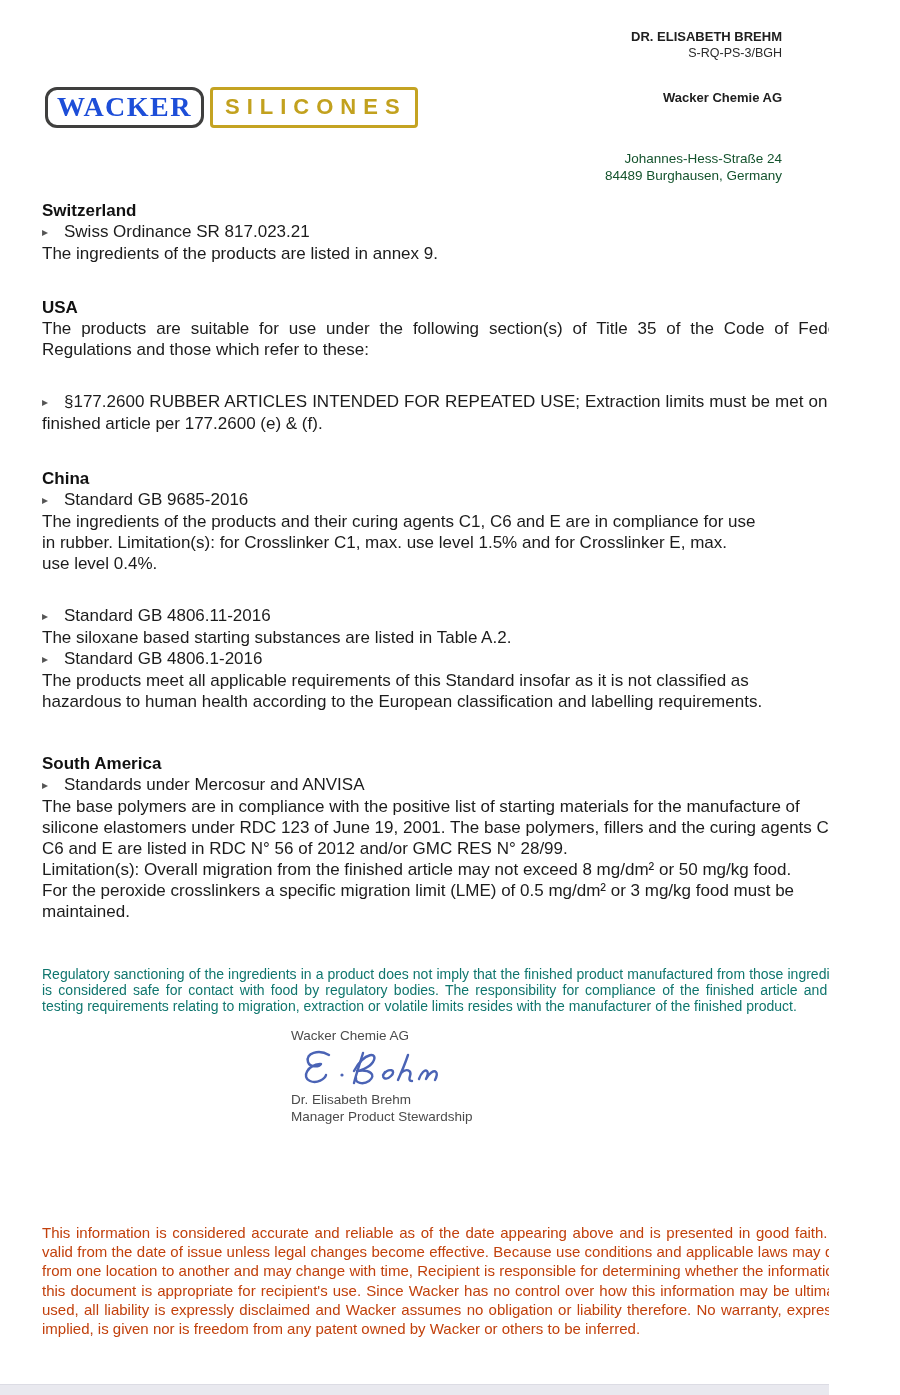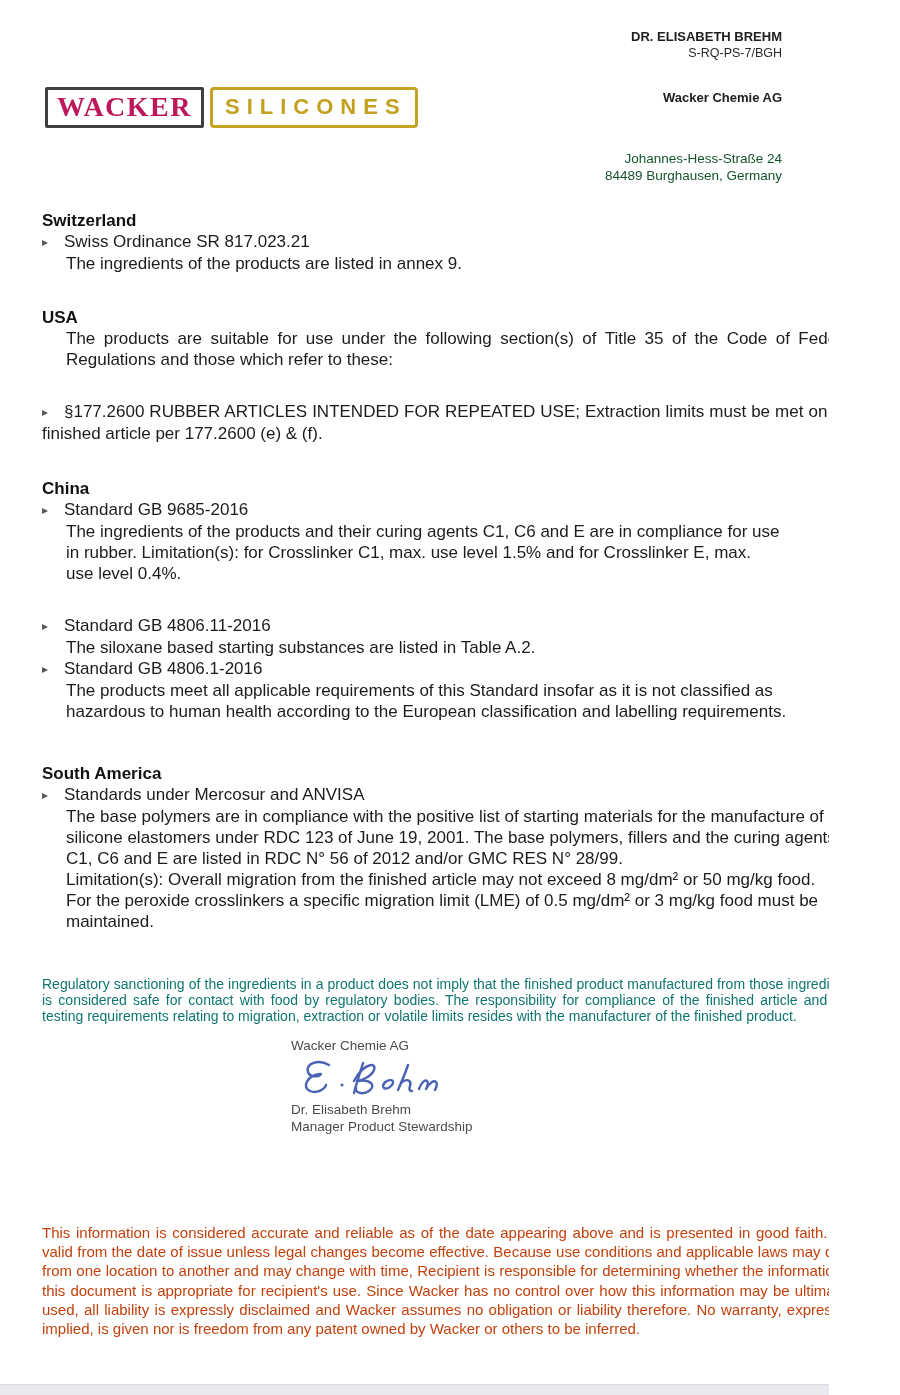--- a/index.html
+++ b/index.html
@@ -26,59 +26,59 @@
   }
   .header-right .bold { font-weight: bold; }
   .header-right .ref { font-size: 12.5px; color: #2a2a2a; }
   .header-right .company { margin-top: 29px; }
   .header-right .addr { margin-top: 44px; font-size: 13.5px; line-height: 17px; color: #14532d; }
 
   
   .logo { position: absolute; left: 45px; top: 87px; display: flex; align-items: stretch; gap: 6px; }
   .logo-wacker {
     border: 3px solid #3f3f3e;
-    border-radius: 2px;
+    border-radius: 12px;
     padding: 1px 9px 2px 9px;
     font-family: "Liberation Serif", serif;
     font-weight: bold;
     font-size: 28px;
     letter-spacing: 1.5px;
-    color: #be185d;
+    color: #1d4ed8;
     display: flex; align-items: center;
   }
   .logo-silicones {
     border: 3px solid #c4a322;
     border-radius: 4px;
     padding: 1px 8px 2px 12px;
     font-weight: bold;
     font-size: 22px;
     letter-spacing: 7px;
     color: #c2a11e;
     display: flex; align-items: center;
   }
 
   
   .content {
     position: absolute;
     left: 42px;
-    top: 210px;
+    top: 200px;
     width: 814px;
     font-size: 17px;
     line-height: 21px;
   }
   h2.sec-title { font-size: 17px; line-height: 21px; font-weight: bold; color: #111; }
   .bullet-line { line-height: 21px; }
   .bullet-glyph {
     display: inline-block;
     width: 22px;
     font-size: 12px;
     color: #555;
     vertical-align: 1px;
   }
-  .body-text { line-height: 21px; white-space: pre-line; margin-left: 24px; }
+  .body-text { line-height: 21px; white-space: pre-line; }
   .justify { text-align: justify; }
 
   .gap-sec-usa { margin-top: 33px; }
   .gap-usa-bullet { margin-top: 31px; }
   .gap-sec-china { margin-top: 34px; }
   .gap-china-2 { margin-top: 31px; }
   .gap-china-3 { }
   .gap-sec-sa { margin-top: 41px; }
   .gap-regnote { margin-top: 44px; }
 
@@ -110,21 +110,21 @@
     border-top: 1px solid #dcdce4;
   }
 </style>
 </head>
 <body>
 
 <div class="page">
 
   <div class="header-right">
     <div class="bold">DR. ELISABETH BREHM</div>
-    <div class="ref">S-RQ-PS-7/BGH</div>
+    <div class="ref">S-RQ-PS-3/BGH</div>
     <div class="bold company">Wacker Chemie AG</div>
     <div class="addr">
       <div>Johannes-Hess-Straße 24</div>
       <div>84489 Burghausen, Germany</div>
     </div>
   </div>
 
   <div class="logo">
     <div class="logo-wacker">WACKER</div>
     <div class="logo-silicones">SILICONES</div>

